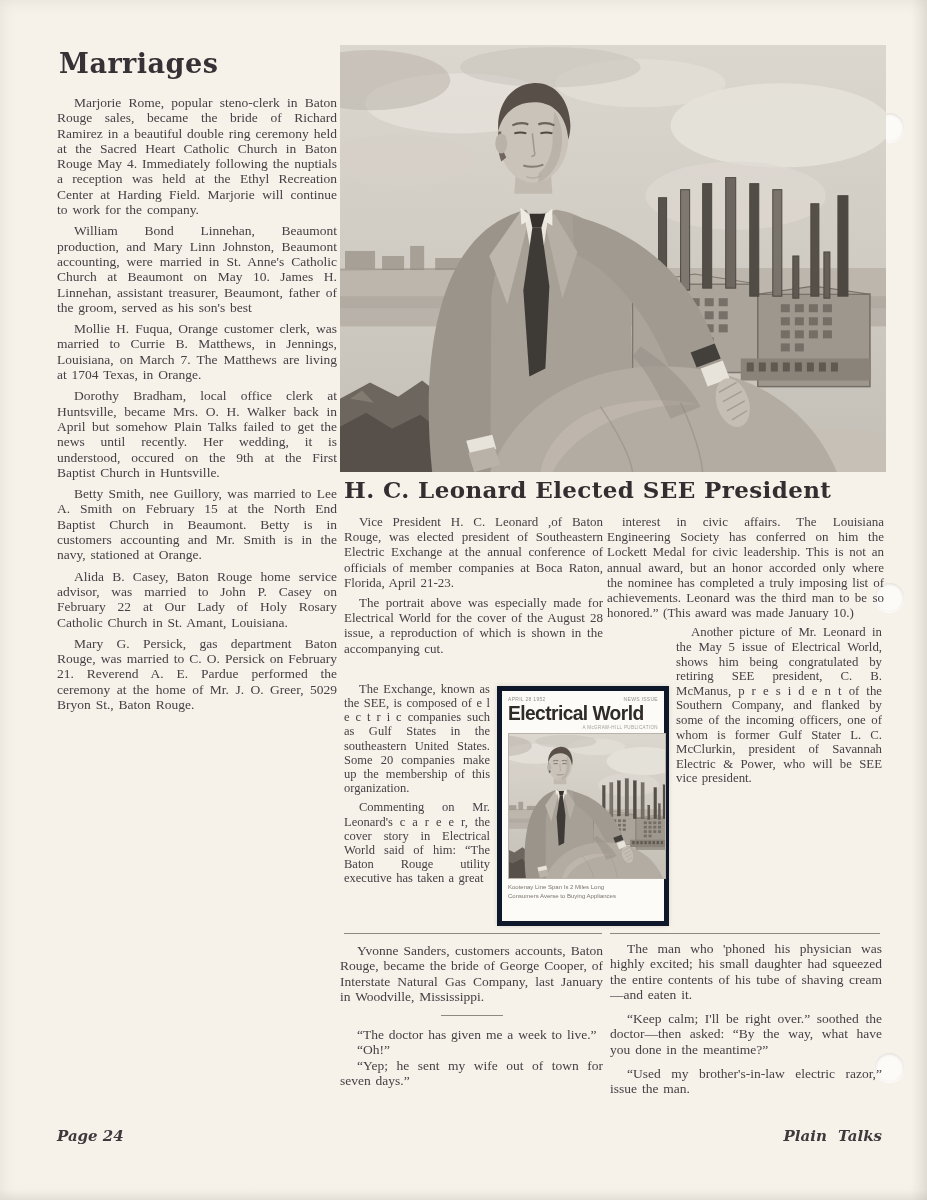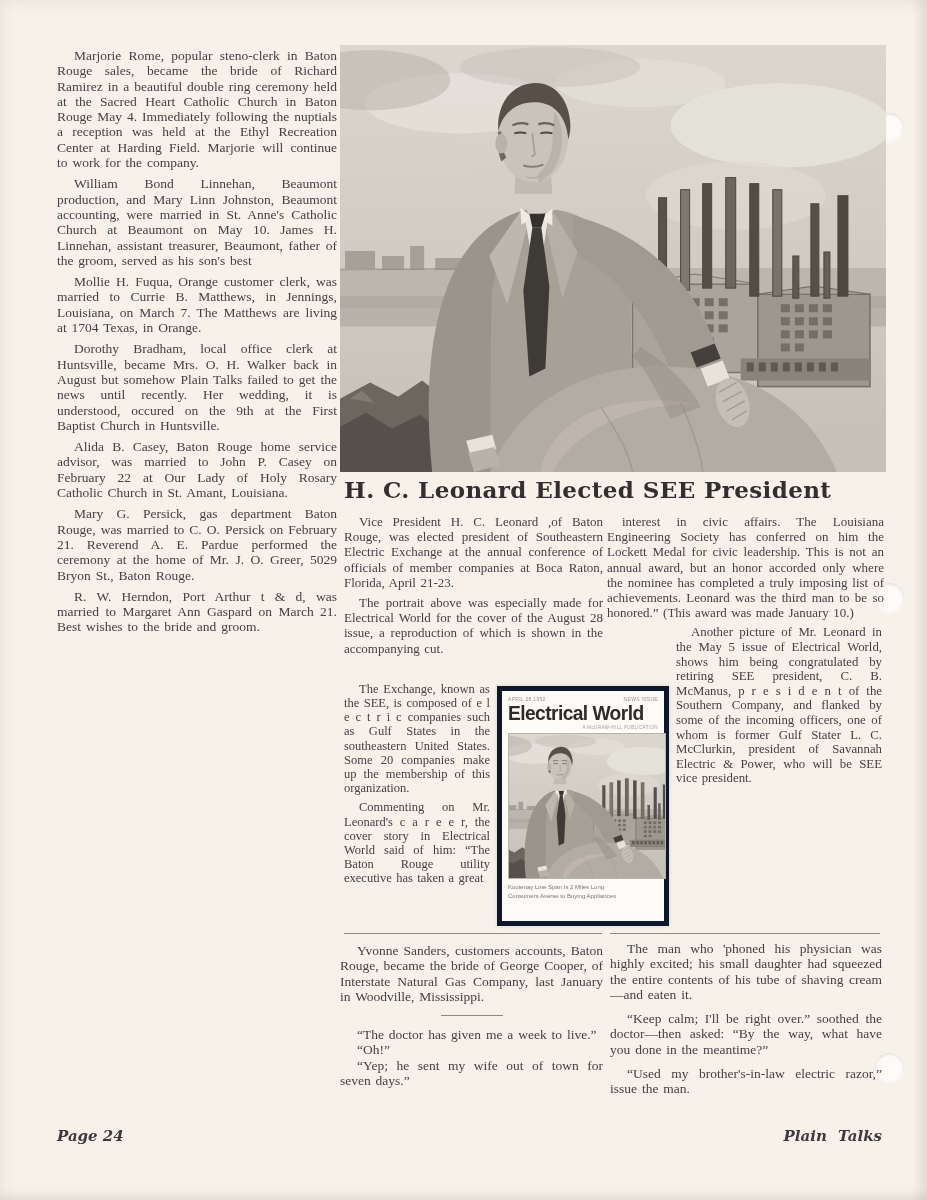--- a/index.html
+++ b/index.html
@@ -211,27 +211,28 @@
   </defs>
 </svg>
 
 <div class="page">
 
   <div class="hole" style="top:113px"></div>
   <div class="hole" style="top:583px"></div>
   <div class="hole" style="top:1053px"></div>
 
   <div class="marriages">
+    <h1 class="m-heading">Marriages</h1>
     <p class="para">Marjorie Rome, popular steno-clerk in Baton Rouge sales, became the bride of Richard Ramirez in a beautiful double ring ceremony held at the Sacred Heart Catholic Church in Baton Rouge May 4. Immediately following the nuptials a reception was held at the Ethyl Recreation Center at Harding Field. Marjorie will continue to work for the company.</p>
     <p class="para">William Bond Linnehan, Beaumont production, and Mary Linn Johnston, Beaumont accounting, were married in St. Anne's Catholic Church at Beaumont on May 10. James H. Linnehan, assistant treasurer, Beaumont, father of the groom, served as his son's best</p>
     <p class="para">Mollie H. Fuqua, Orange customer clerk, was married to Currie B. Matthews, in Jennings, Louisiana, on March 7. The Matthews are living at 1704 Texas, in Orange.</p>
-    <p class="para">Dorothy Bradham, local office clerk at Huntsville, became Mrs. O. H. Walker back in August but somehow Plain Talks failed to get the news until recently. Her wedding, it is understood, occured on the 9th at the First Baptist Church in Huntsville.</p>
+    <p class="para">Dorothy Bradham, local office clerk at Huntsville, became Mrs. O. H. Walker back in April but somehow Plain Talks failed to get the news until recently. Her wedding, it is understood, occured on the 9th at the First Baptist Church in Huntsville.</p>
+    <p class="para">Betty Smith, nee Guillory, was married to Lee A. Smith on February 15 at the North End Baptist Church in Beaumont. Betty is in customers accounting and Mr. Smith is in the navy, stationed at Orange.</p>
     <p class="para">Alida B. Casey, Baton Rouge home service advisor, was married to John P. Casey on February 22 at Our Lady of Holy Rosary Catholic Church in St. Amant, Louisiana.</p>
     <p class="para">Mary G. Persick, gas department Baton Rouge, was married to C. O. Persick on February 21. Reverend A. E. Pardue performed the ceremony at the home of Mr. J. O. Greer, 5029 Bryon St., Baton Rouge.</p>
-    <p class="para">R. W. Herndon, Port Arthur t &amp; d, was married to Margaret Ann Gaspard on March 21. Best wishes to the bride and groom.</p>
   </div>
 
   <div class="photo">
     <svg viewBox="0 0 545 425" width="546" height="427" preserveAspectRatio="none">
       <use href="#scene"></use>
     </svg>
   </div>
 
   <div class="headline">H. C. Leonard Elected SEE President</div>
   <div class="article">

